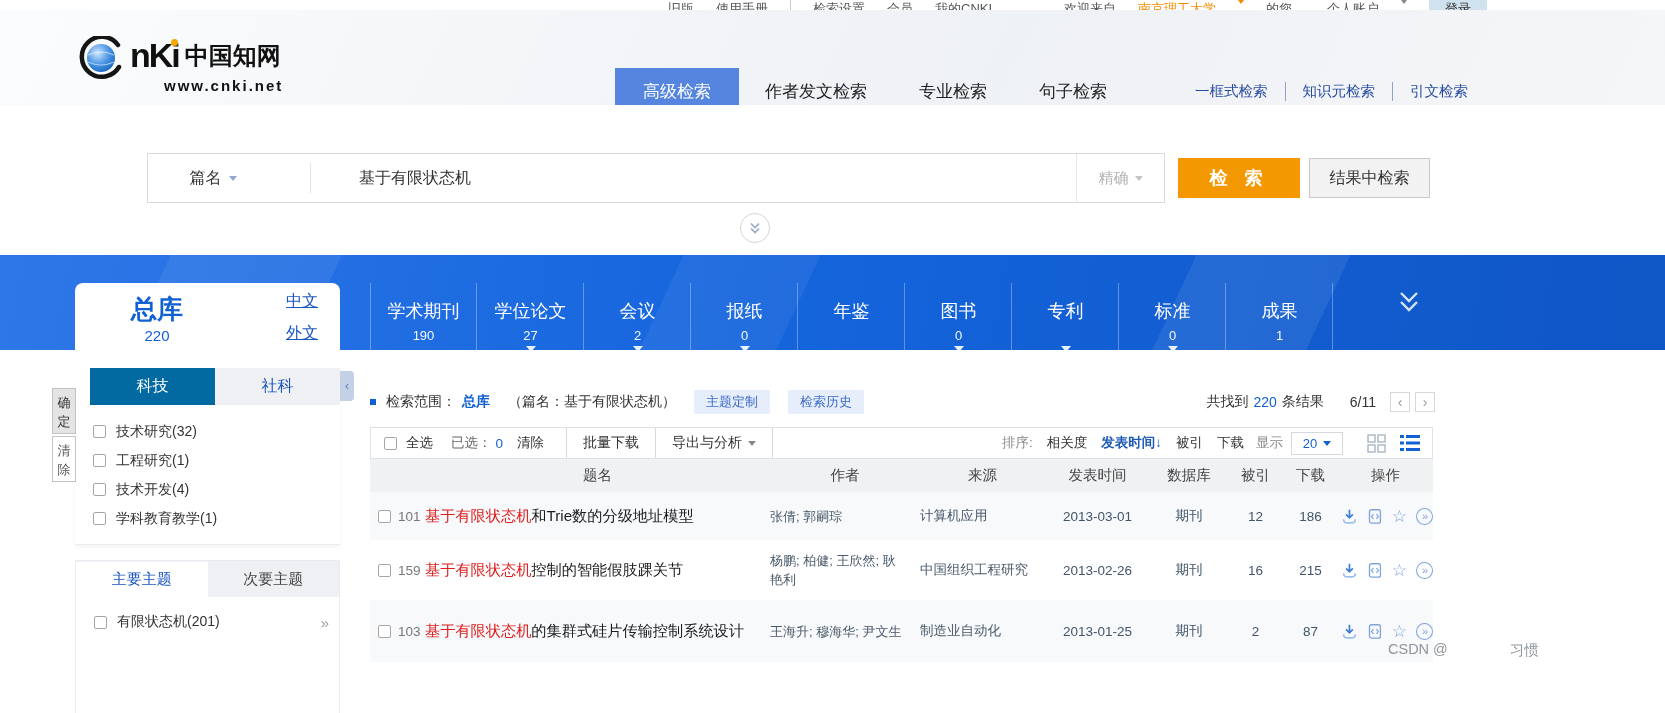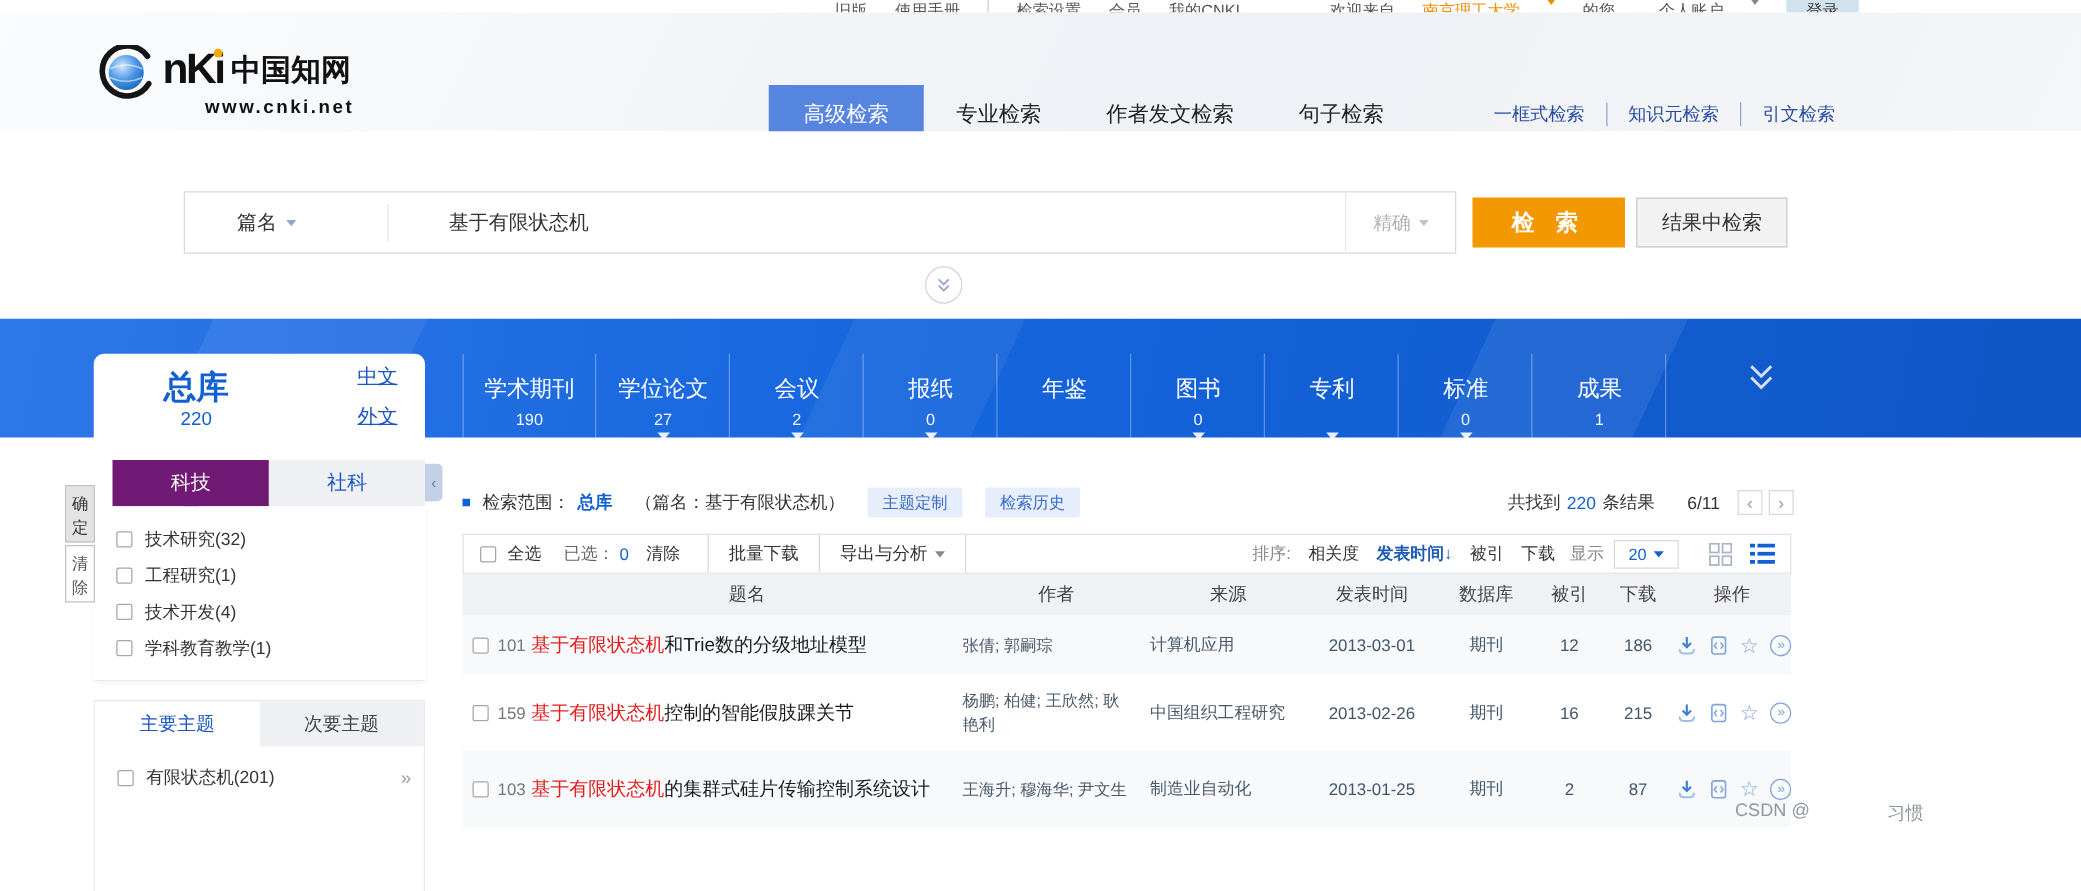--- a/index.html
+++ b/index.html
@@ -62,21 +62,21 @@
   .zk-card { position:absolute; left:75px; top:283px; width:265px; height:70px; background:#fff; border-radius:8px 8px 0 0; }
   .zk-left { position:absolute; left:56px; top:12px; text-align:center; }
   .zk-title { font-size:26px; font-weight:bold; color:#1261d3; line-height:28px; }
   .zk-count { font-size:15px; color:#1261d3; margin-top:4px; }
   .zk-right { position:absolute; right:22px; top:8px; text-align:center; }
   .zk-lang { display:block; font-size:16px; color:#1a55c0; text-decoration:underline; margin-bottom:11px; cursor:pointer; }
 
   
   .side-tabs { position:absolute; left:75px; top:368px; width:265px; height:37px; display:flex; }
   .side-tab { flex:1; display:flex; align-items:center; justify-content:center; font-size:16px; cursor:pointer; }
-  .side-tab.active { background:#701a75; color:#fff; position:relative;margin-left:15px; }
+  .side-tab.active { background:#0369a1; color:#fff; position:relative;margin-left:15px; }
   .side-tab.active::after { content:""; position:absolute; left:50%; bottom:-6px; margin-left:-6px; border-left:6px solid transparent; border-right:6px solid transparent; border-top:6px solid #0e4fae; }
   .side-tab.inactive { background:#eef0f3; color:#1a55c0; }
   .side-handle { position:absolute; left:340px; top:371px; width:14px; height:30px; background:#c3d0e6; color:#5b7bb5; border-radius:0 4px 4px 0; display:flex; align-items:center; justify-content:center; font-size:12px; cursor:pointer; }
   .filter-panel { position:absolute; left:75px; top:405px; width:265px; height:140px; background:#fff; padding-top:12px; border-bottom:1px solid #ececec; box-shadow:0 2px 5px rgba(0,0,0,.05); }
   .filter-item { height:29px; display:flex; align-items:center; padding-left:18px; font-size:14px; color:#333; cursor:pointer; }
   .cb { display:inline-block; width:13px; height:13px; border:1px solid #a6a6a6; border-radius:2px; background:#fff; flex:none; }
   .filter-item .cb { margin-right:10px; }
   .vert-btn { position:absolute; width:24px; height:46px; text-align:center; font-size:13px; line-height:19px; padding-top:4px; border:1px solid #c3c3c3; cursor:pointer; }
   .vert-confirm { left:52px; top:388px; background:#e4e4e4; color:#333; }
   .vert-clear { left:52px; top:436px; background:#fff; color:#555; }
@@ -195,22 +195,22 @@
       <div class="logo-text">
         <div class="logo-row1">
           <span class="logo-mark">nKi</span>
           <span class="logo-title">中国知网</span>
         </div>
         <div class="logo-url">www.cnki.net</div>
       </div>
     </div>
     <div class="search-tabs">
       <div class="search-tab active">高级检索</div>
+      <div class="search-tab">作者发文检索</div>
       <div class="search-tab">专业检索</div>
-      <div class="search-tab">作者发文检索</div>
       <div class="search-tab">句子检索</div>
     </div>
     <div class="quick-links">
       <span class="quick-link">一框式检索</span>
       <span class="quick-link">知识元检索</span>
       <span class="quick-link">引文检索</span>
     </div>
   </div>
 
   <div class="search-strip">

